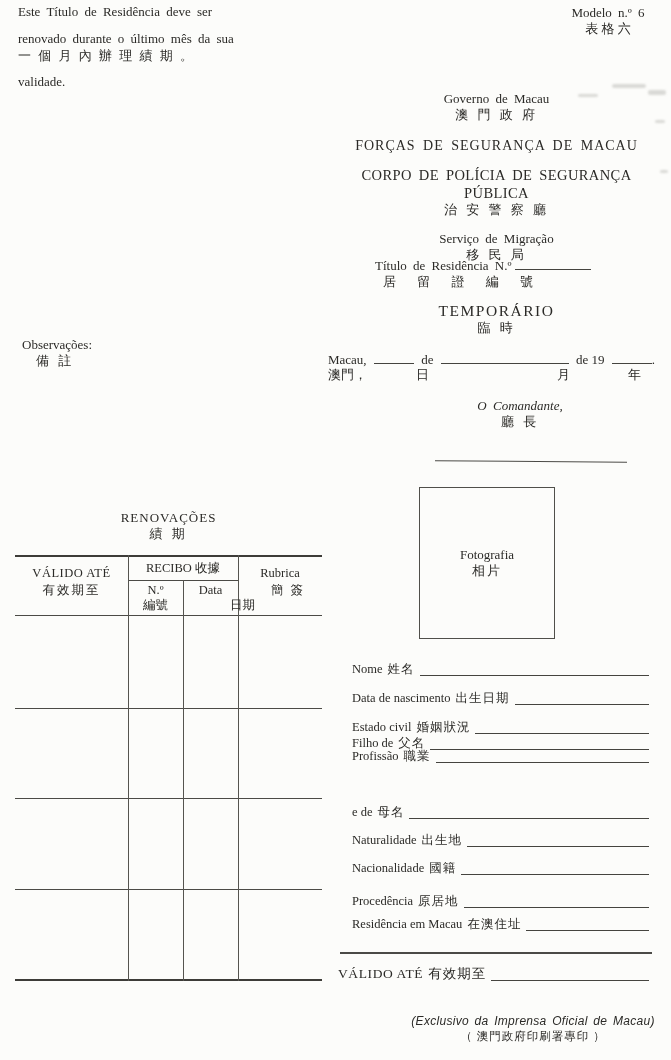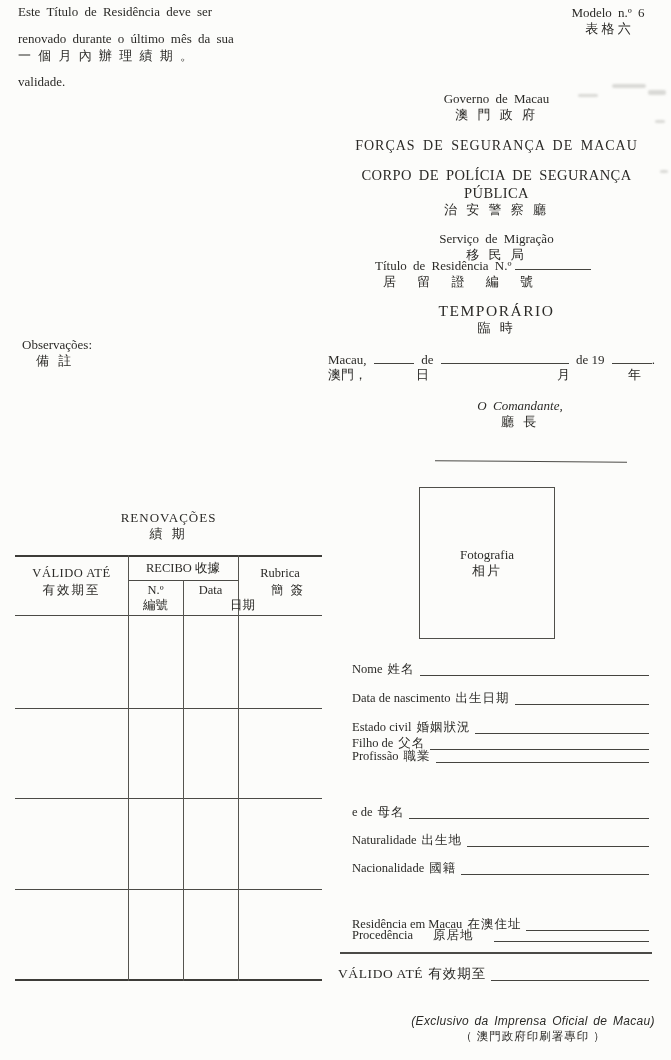--- a/index.html
+++ b/index.html
@@ -159,21 +159,21 @@
 <div class="fieldrow" style="top:833px;">
   <span>Naturalidade</span>
     <span class="zh">出生地</span>
     <span class="fill"></span>
 </div>
 <div class="fieldrow" style="top:861px;">
   <span>Nacionalidade</span>
     <span class="zh">國籍</span>
     <span class="fill"></span>
 </div>
-<div class="fieldrow" style="top:928px;gap:15px;">
+<div class="fieldrow" style="top:894px;">
   <span>Procedência</span>
     <span class="zh">原居地</span>
     <span class="fill"></span>
 </div>
 <div class="fieldrow" style="top:917px;">
   <span>Residência em Macau</span>
     <span class="zh">在澳住址</span>
     <span class="fill"></span>
 </div>
 

